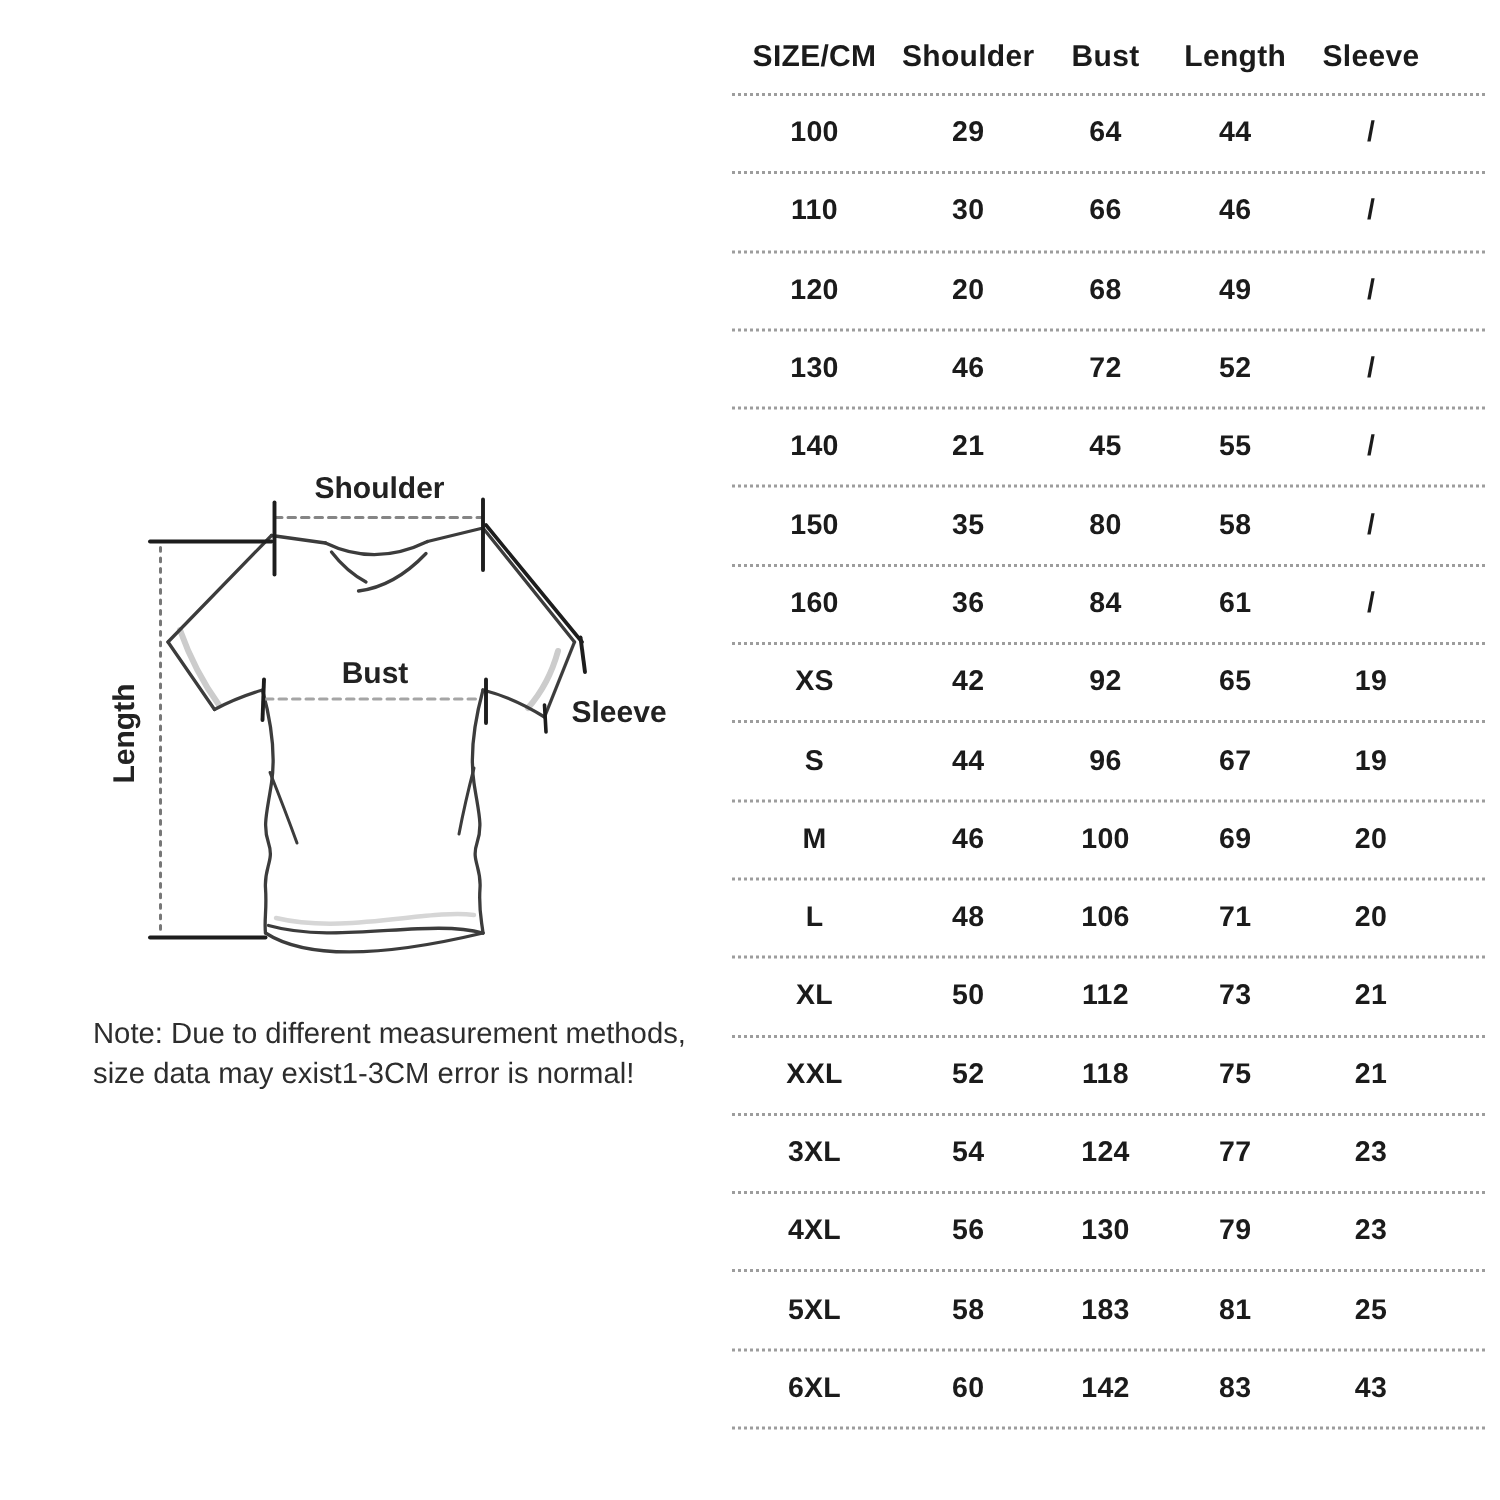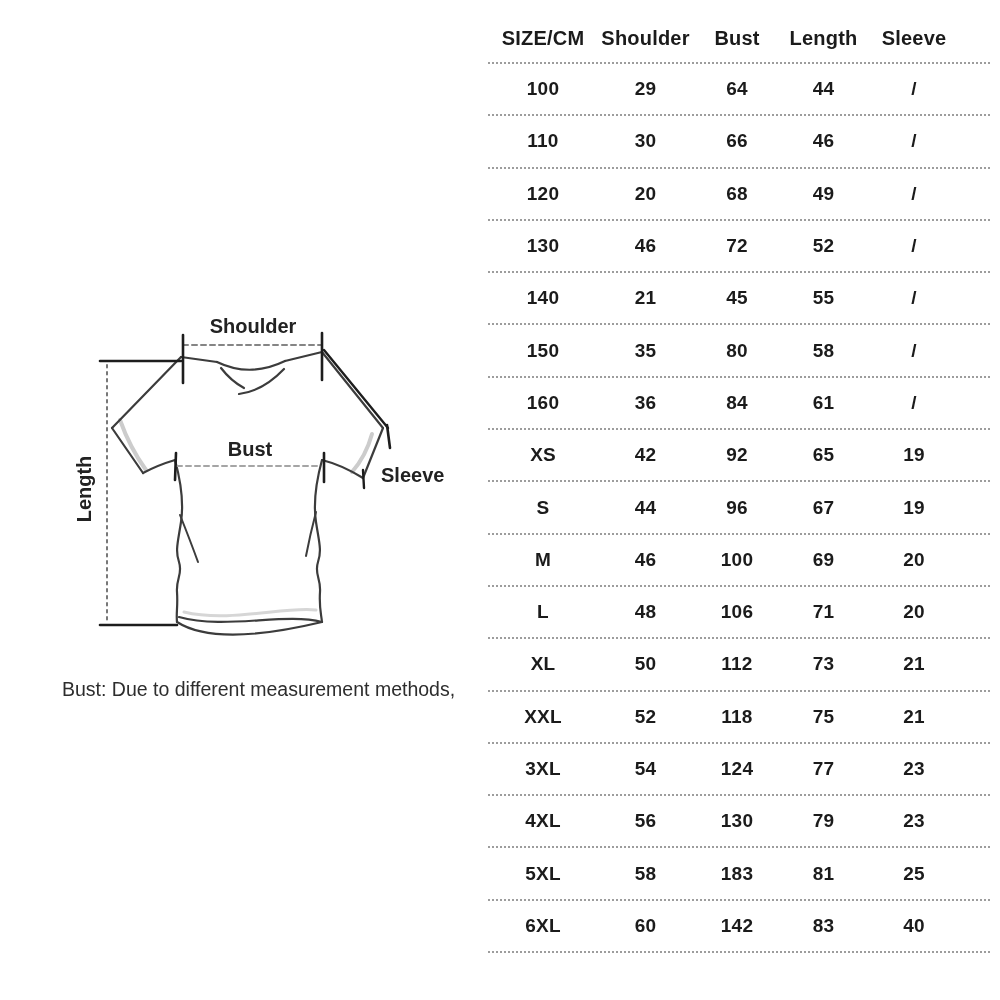--- a/index.html
+++ b/index.html
@@ -108,21 +108,22 @@
         <path d="M363,470 L364,488" stroke="#1d1d1d" stroke-width="2.4"></path>
       </g>
     </svg>
 
     <div class="lbl shoulder">Shoulder</div>
     <div class="lbl bust">Bust</div>
     <div class="lbl sleeve">Sleeve</div>
     <div class="lbl length">Length</div>
 
     <div class="note">
-      <div>Bust: Due to different measurement methods,</div>
+      <div>Note: Due to different measurement methods,</div>
+      <div>size data may exist1-3CM error is normal!</div>
     </div>
   </div>
 
   <div class="size-table">
     <div class="trow thead" id="thead">
         <div class="tcell c0">SIZE/CM</div>
         <div class="tcell c1">Shoulder</div>
         <div class="tcell c2">Bust</div>
         <div class="tcell c3">Length</div>
         <div class="tcell c4">Sleeve</div>
@@ -238,18 +239,18 @@
           <div class="tcell c1">58</div>
           <div class="tcell c2">183</div>
           <div class="tcell c3">81</div>
           <div class="tcell c4">25</div>
         </div>
         <div class="trow">
           <div class="tcell c0">6XL</div>
           <div class="tcell c1">60</div>
           <div class="tcell c2">142</div>
           <div class="tcell c3">83</div>
-          <div class="tcell c4">40</div>
+          <div class="tcell c4">43</div>
         </div>
       </div>
   </div>
 
 </div>
 
 </body></html>

